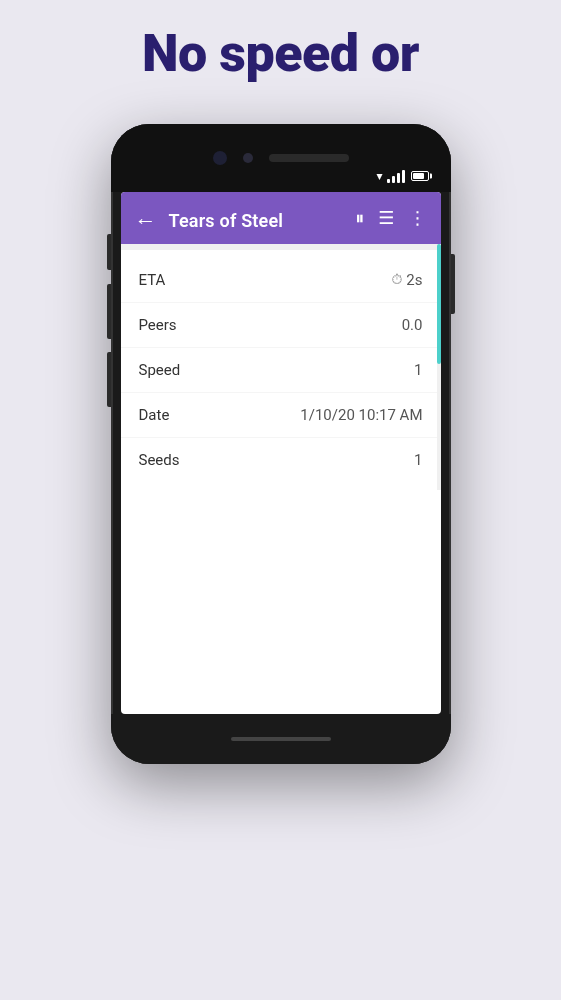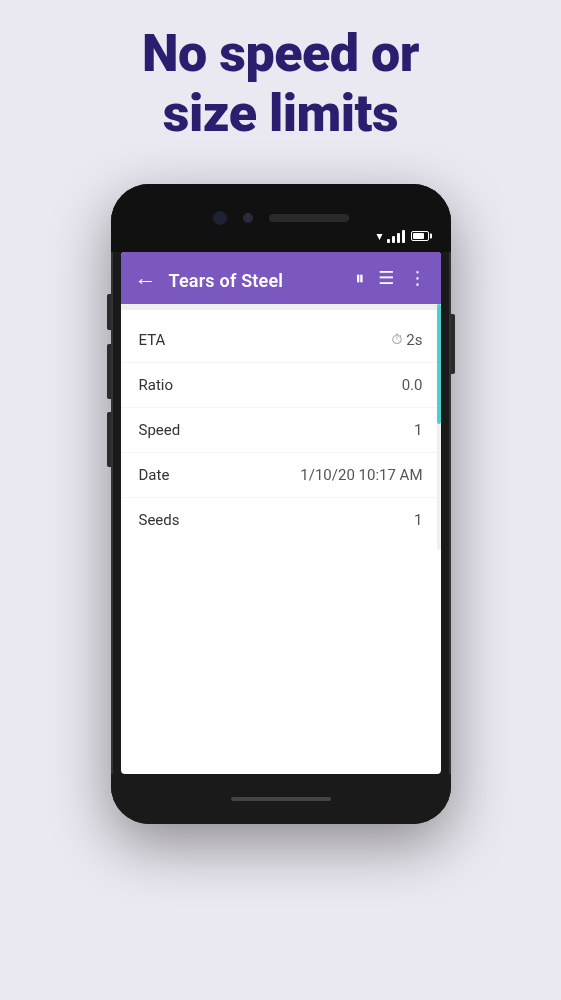--- a/index.html
+++ b/index.html
@@ -314,21 +314,20 @@
       background: #2a2a2a;
       border-radius: 2px 0 0 2px;
     }
   </style>
 </head>
 <body>
 
 <div class="headline">
   <h1>
     <span>No speed or</span><br>
-    <span>size limits</span>
   </h1>
 </div>
 
 <div class="phone-wrapper">
   <div class="phone-shell">
 
     <div class="phone-side-button-right"></div>
     <div class="phone-side-button-left-1"></div>
     <div class="phone-side-button-left-2"></div>
     <div class="phone-side-button-left-3"></div>
@@ -374,21 +373,21 @@
 
         <div class="info-list" id="info-list">
         <div class="info-row">
               <span class="info-label">ETA</span>
               <div class="info-value">
                 <span class="eta-clock">⏱</span>
                 <span>2s</span>
               </div>
             </div>
             <div class="info-row">
-              <span class="info-label">Ratio</span>
+              <span class="info-label">Peers</span>
               <div class="info-value">
                 <span>0.0</span>
               </div>
             </div>
             <div class="info-row">
               <span class="info-label">Speed</span>
               <div class="info-value">
                 <span>1</span>
               </div>
             </div>

